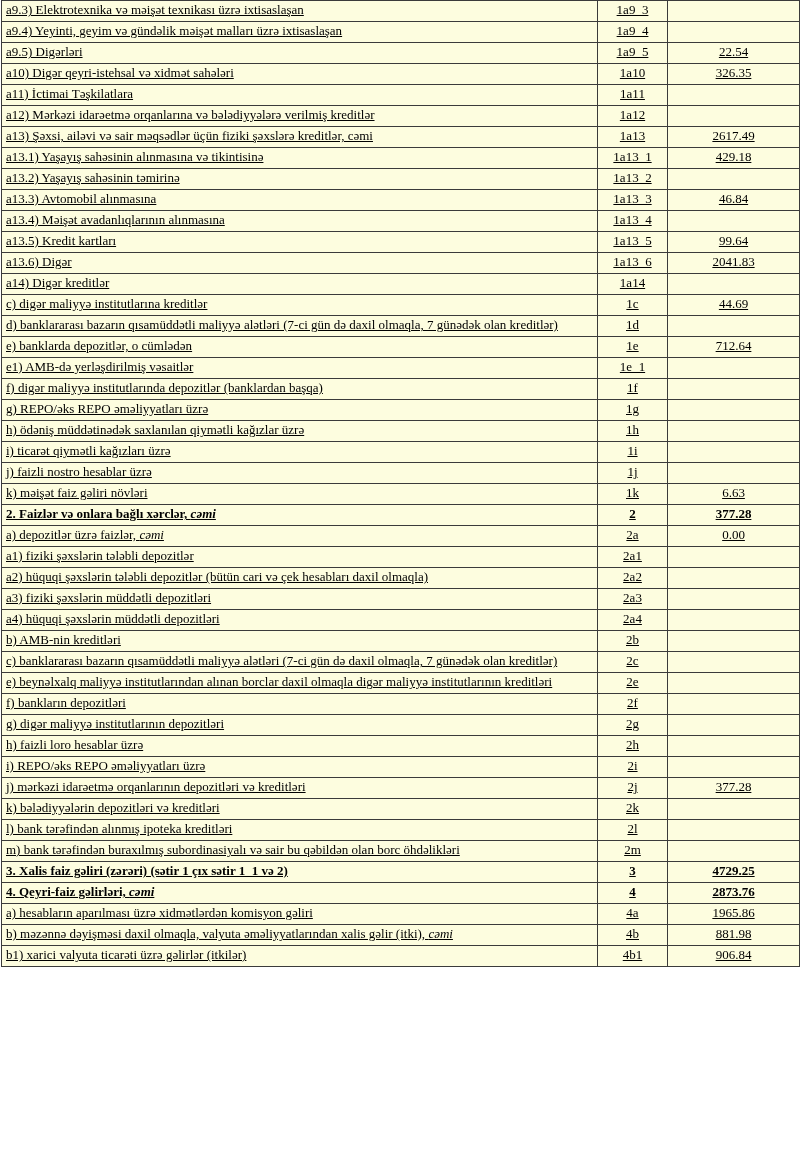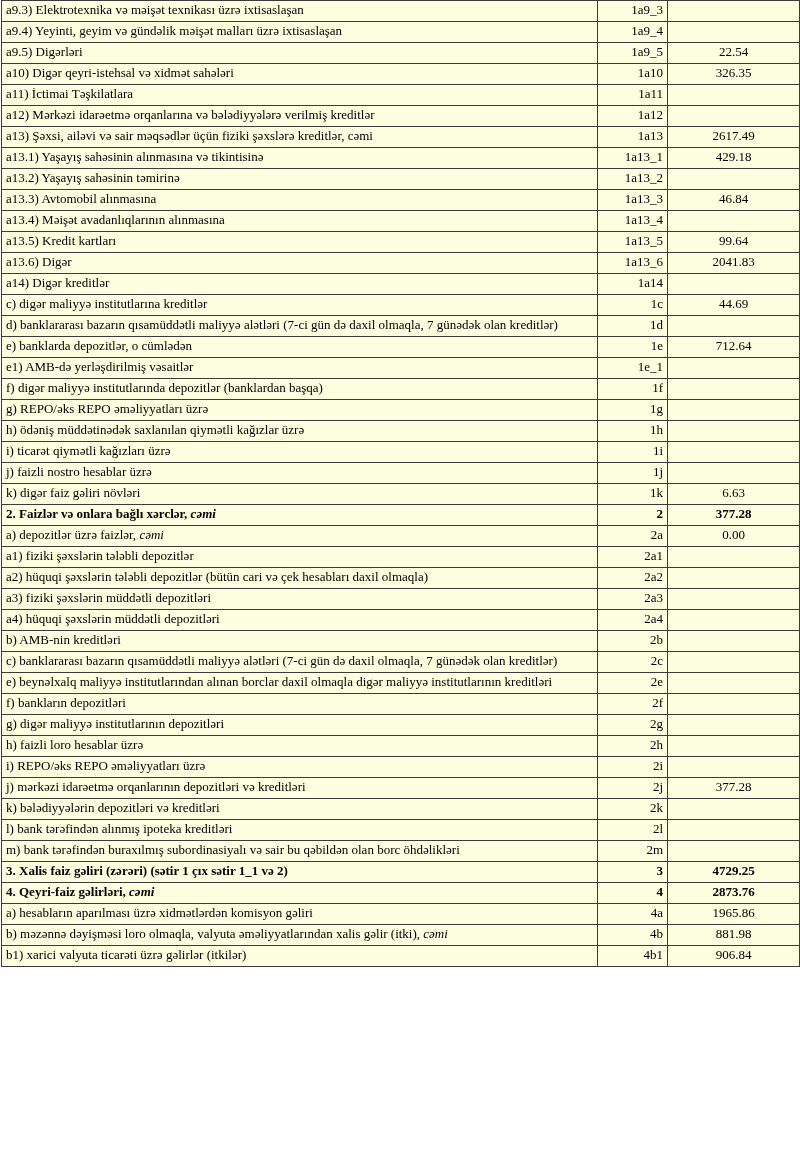--- a/index.html
+++ b/index.html
@@ -7,20 +7,21 @@
     padding: 0;
     background: #ffffff;
   }
   body {
     font-family: "Liberation Serif", serif;
     width: 800px;
   }
   #sheet {
     width: 648px;
     background: #ffffff;
+    text-decoration: underline;
   }
   table.fin {
     border-collapse: collapse;
     width: 798px;
     margin: 0 1px;
     table-layout: fixed;
   }
   table.fin col.c-label { width: 596px; }
   table.fin col.c-code  { width: 70px; }
   table.fin col.c-val   { width: 132px; }
@@ -33,21 +34,21 @@
     padding: 2px 4px 3px 4px;
     vertical-align: middle;
     color: #000000;
     height: 15px;
   }
   td.label {
     text-align: left;
     white-space: normal;
   }
   td.code {
-    text-align: right;
+    text-align: center;
     white-space: nowrap;
   }
   td.val {
     text-align: center;
     white-space: nowrap;
     padding-right: 6px;
   }
   .bold { font-weight: bold; }
   .ital { font-style: italic; }
 
@@ -176,21 +177,21 @@
           <td class="label ind0">i) ticarət qiymətli kağızları üzrə</td>
           <td class="code">1i</td>
           <td class="val"></td>
         </tr>
         <tr>
           <td class="label ind0">j) faizli nostro hesablar üzrə</td>
           <td class="code">1j</td>
           <td class="val"></td>
         </tr>
         <tr>
-          <td class="label ind0">k) digər faiz gəliri növləri</td>
+          <td class="label ind0">k) məişət faiz gəliri növləri</td>
           <td class="code">1k</td>
           <td class="val">6.63</td>
         </tr>
         <tr>
           <td class="label ind0 bold"><span>2. Faizlər və onlara bağlı xərclər, </span><span class="ital">cəmi</span></td>
           <td class="code bold">2</td>
           <td class="val bold">377.28</td>
         </tr>
         <tr>
           <td class="label ind0"><span>a) depozitlər üzrə faizlər, </span><span class="ital">cəmi</span></td>
@@ -281,21 +282,21 @@
           <td class="label ind0 bold"><span>4. Qeyri-faiz gəlirləri, </span><span class="ital">cəmi</span></td>
           <td class="code bold">4</td>
           <td class="val bold">2873.76</td>
         </tr>
         <tr>
           <td class="label ind0">a) hesabların aparılması üzrə xidmətlərdən komisyon gəliri</td>
           <td class="code">4a</td>
           <td class="val">1965.86</td>
         </tr>
         <tr>
-          <td class="label ind0"><span>b) məzənnə dəyişməsi loro olmaqla, valyuta əməliyyatlarından xalis gəlir (itki), </span><span class="ital">cəmi</span></td>
+          <td class="label ind0"><span>b) məzənnə dəyişməsi daxil olmaqla, valyuta əməliyyatlarından xalis gəlir (itki), </span><span class="ital">cəmi</span></td>
           <td class="code">4b</td>
           <td class="val">881.98</td>
         </tr>
         <tr>
           <td class="label ind1">b1) xarici valyuta ticarəti üzrə gəlirlər (itkilər)</td>
           <td class="code">4b1</td>
           <td class="val">906.84</td>
         </tr>
       </tbody>
   </table>

